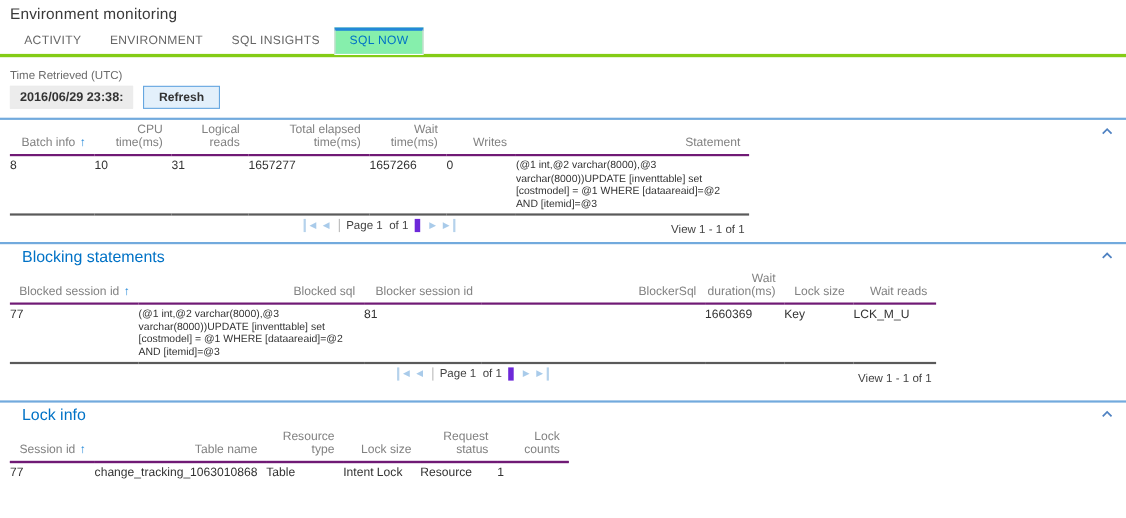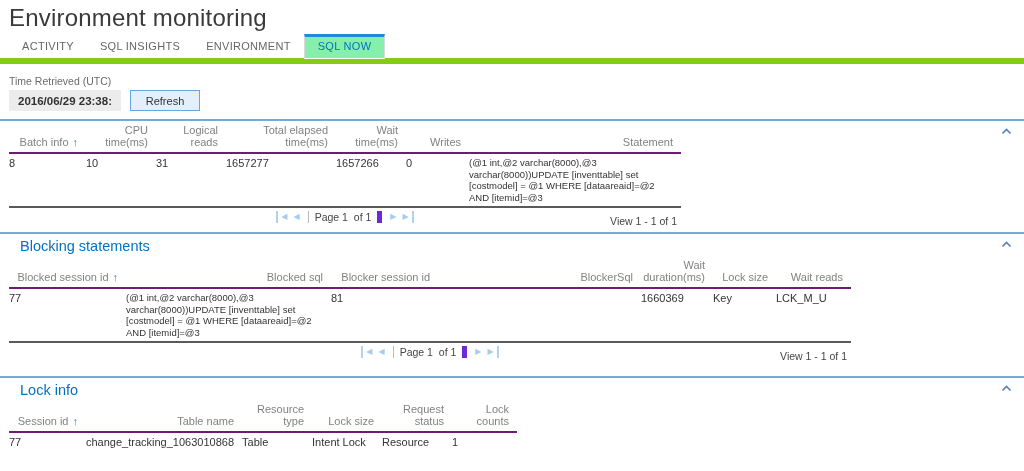--- a/index.html
+++ b/index.html
@@ -1,34 +1,34 @@
 <!DOCTYPE html>
 <html><head>
 <meta charset="utf-8">
 <style>
   * { box-sizing: border-box; margin: 0; padding: 0; }
   html,body { width:1024px; height:471px; overflow:hidden; background:#fff;
     font-family:"Liberation Sans", sans-serif; }
   .page { width:1024px; height:471px; position:relative; }
 
-  .page-title { font-size:24px; font-weight:300; color:#3a3a3a; margin:4px 0 0 9px; letter-spacing:.2px; }
-
-  
-  .tabbar { display:flex; align-items:flex-end; margin-top:8px; padding-left:9px; border-bottom:6px solid #84cc16; height:24px; }
+  .page-title { font-size:14px; font-weight:300; color:#3a3a3a; margin:4px 0 0 9px; letter-spacing:.2px; }
+
+  
+  .tabbar { display:flex; align-items:flex-end; margin-top:8px; padding-left:9px; border-bottom:3px solid #84cc16; height:24px; }
   .tab { font-size:11px; color:#666; padding:5px 13px 6px; cursor:pointer; letter-spacing:.3px; }
   .tab.active { color:#0072c6; background:#86efac; border-top:3px solid #2488d8; border-left:1px solid #d9d9d9; border-right:1px solid #d9d9d9; padding-top:3px; margin-bottom:-1px; border-bottom:1px solid #fff; }
 
   
   .toolbar { margin:11px 0 0 9px; }
   .field-label { font-size:10.5px; color:#6b6b6b; margin-bottom:3px; }
   .toolbar-row { display:flex; align-items:center; margin-top:2px; }
   .time-input { width:112px; background:#ececec; border:1px solid #ececec; font-family:"Liberation Sans",sans-serif;
     font-size:11.5px; font-weight:700; color:#333; padding:3px 8px; height:21px; }
   .refresh-btn { margin-left:9px; background:#e3f0fb; border:1px solid #66a7e0; font-family:"Liberation Sans",sans-serif;
-    font-size:11px; font-weight:400; color:#333; padding:3px 0; width:70px; height:21px; cursor:pointer; }
+    font-size:11px; font-weight:700; color:#333; padding:3px 0; width:70px; height:21px; cursor:pointer; }
 
   
   .section { border-top:2px solid #72aadd; position:relative; padding:2px 9px 0; }
   .sec-1 { margin-top:8px; }
   .sec-2 { margin-top:3px; }
   .sec-3 { margin-top:12px; }
   .section-title { color:#0072c6; font-size:14.5px; font-weight:400; margin:2px 0 4px 11px; }
   .collapse-btn { position:absolute; right:12px; top:7px; cursor:pointer; line-height:0; }
 
   table { border-collapse:collapse; table-layout:fixed; }
@@ -50,22 +50,22 @@
 </style>
 </head>
 <body>
 
 <div class="page">
 
   <div class="page-title">Environment monitoring</div>
 
   <div class="tabbar">
     <div class="tab">ACTIVITY</div>
+    <div class="tab">ENVIRONMENT</div>
     <div class="tab">SQL INSIGHTS</div>
-    <div class="tab">ENVIRONMENT</div>
     <div class="tab active">SQL NOW</div>
   </div>
 
   <div class="toolbar">
     <div class="field-label">Time Retrieved (UTC)</div>
     <div class="toolbar-row">
       <input class="time-input" value="2016/06/29 23:38:52" style="">
       <button class="refresh-btn">Refresh</button>
     </div>
   </div>

